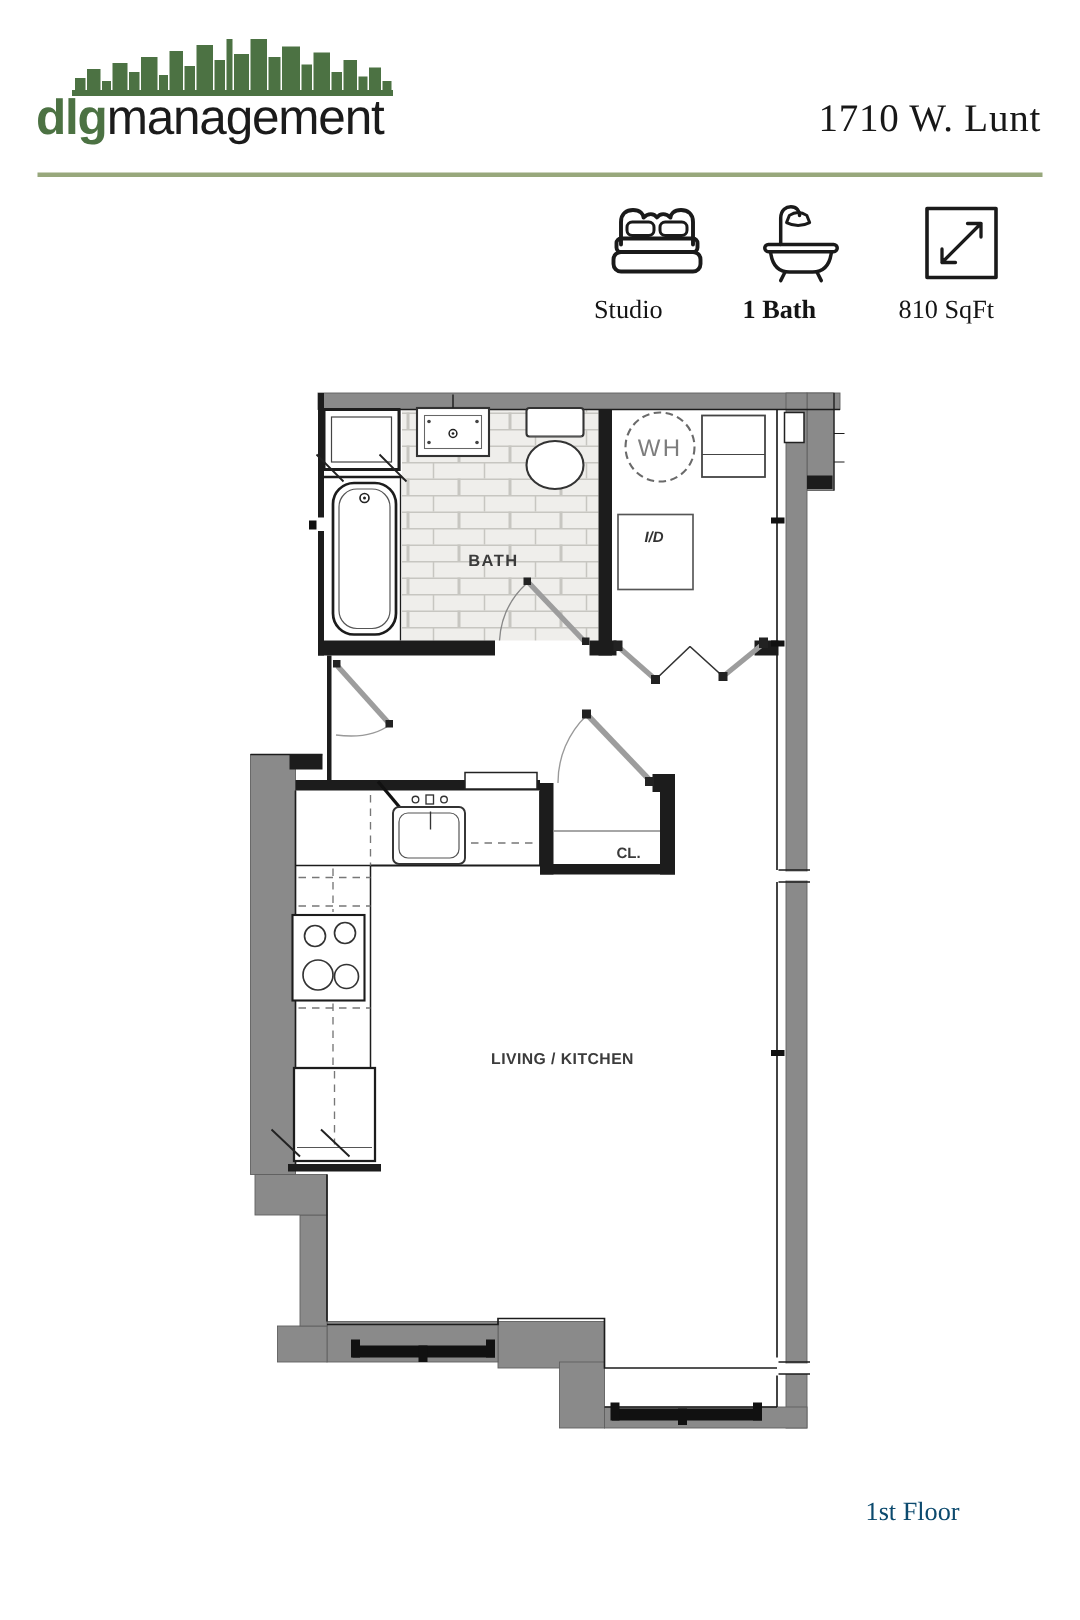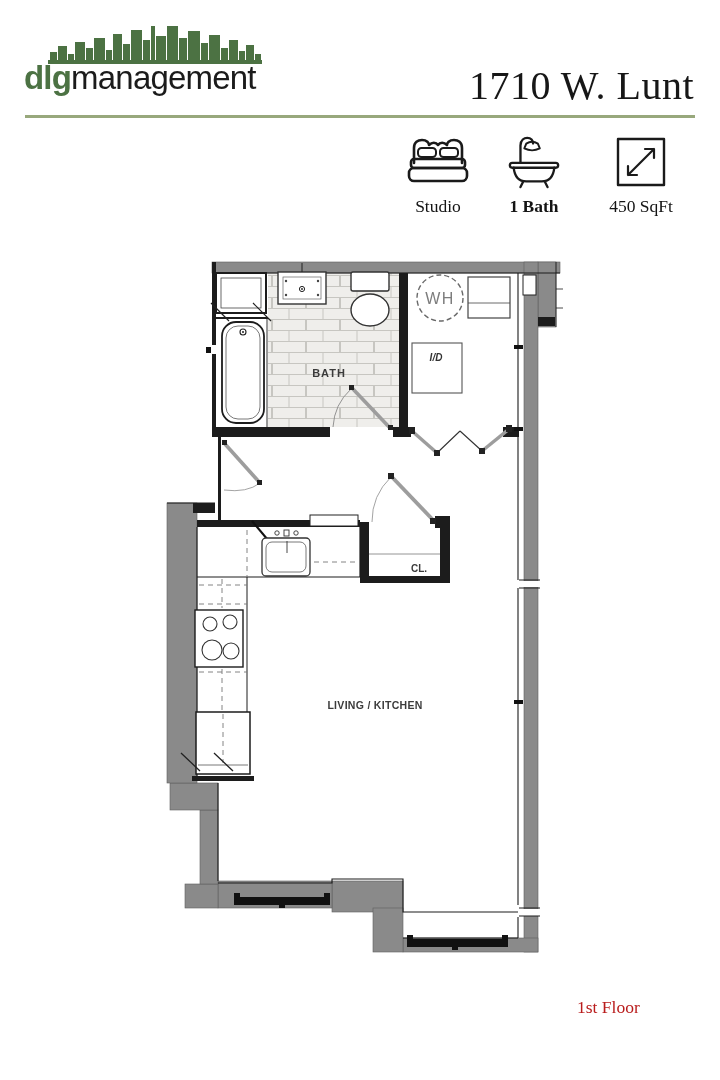--- a/index.html
+++ b/index.html
@@ -1,29 +1,29 @@
 <!DOCTYPE html>
 <html><head>
 <meta charset="utf-8">
 <style>
   html,body{margin:0;padding:0;background:#ffffff;}
   body{position:relative;width:720px;height:1080px;overflow:hidden;
        font-family:"Liberation Serif", serif;color:#1a1a1a;}
   .logo{position:absolute;left:24px;top:12px;width:240px;height:86px;}
-  .page-title{position:absolute;right:26px;top:66px;font-size:40px;line-height:1;
+  .page-title{position:absolute;right:26px;top:66px;font-size:26px;line-height:1;
               color:#171717;letter-spacing:0.5px;white-space:nowrap;margin-left:18px;}
   .divider{position:absolute;left:25px;top:115px;width:670px;height:3px;}
-  .stat{position:absolute;display:flex;flex-direction:column;align-items:center;top:132px;}
+  .stat{position:absolute;display:flex;flex-direction:column;top:132px;}
   .stat .ic{height:58px;display:flex;align-items:flex-end;justify-content:center;}
   .stat .lbl{margin-top:6px;font-size:17.5px;color:#141414;white-space:nowrap;}
   .stat-bed{left:396px;width:84px;}
   .stat-bath{left:495px;width:78px;font-weight:bold;}
   .stat-area{left:599px;width:84px;}
   .floorplan{position:absolute;left:150px;top:240px;width:440px;height:750px;}
-  .floor-label{position:absolute;left:577px;top:997px;font-size:17.5px;color:#b91c1c;}
+  .floor-label{position:absolute;left:577px;top:997px;font-size:17.5px;color:#0c4a6e;}
   .plan-txt{font-family:"Liberation Sans", sans-serif;font-weight:bold;fill:#3b3b3b;}
   svg{display:block;}
 </style>
 </head>
 <body>
 
 <div class="logo">
   <svg width="240" height="86" viewBox="0 0 240 86">
     <g fill="#4c7243">
       <rect x="26" y="40" width="7" height="12"></rect>
@@ -85,21 +85,21 @@
   <div class="lbl">1 Bath</div>
 </div>
 
 <div class="stat stat-area">
   <div class="ic">
     <svg width="56" height="56" viewBox="0 0 56 56" fill="none" stroke="#1a1a1a" stroke-width="2.4" stroke-linecap="round" stroke-linejoin="round">
       <rect x="5" y="5" width="46" height="46"></rect>
       <path d="M15,41 L41,15 M41,15 H32 M41,15 V24 M15,41 H24 M15,41 V32" stroke-width="2.2"></path>
     </svg>
   </div>
-  <div class="lbl">450 SqFt</div>
+  <div class="lbl">810 SqFt</div>
 </div>
 
 <svg class="floorplan" viewBox="150 240 440 750">
   <defs>
     <pattern id="tileP" width="34" height="22" patternUnits="userSpaceOnUse">
       <rect width="34" height="22" fill="#efeeeb"></rect>
       <path d="M0,0.5 H34 M0,11.5 H34" stroke="#c7c6c1" stroke-width="1" fill="none"></path>
       <path d="M17,0 V11 M0.5,11 V22 M33.5,11 V22" stroke="#c7c6c1" stroke-width="1" fill="none"></path>
     </pattern>
   </defs>

